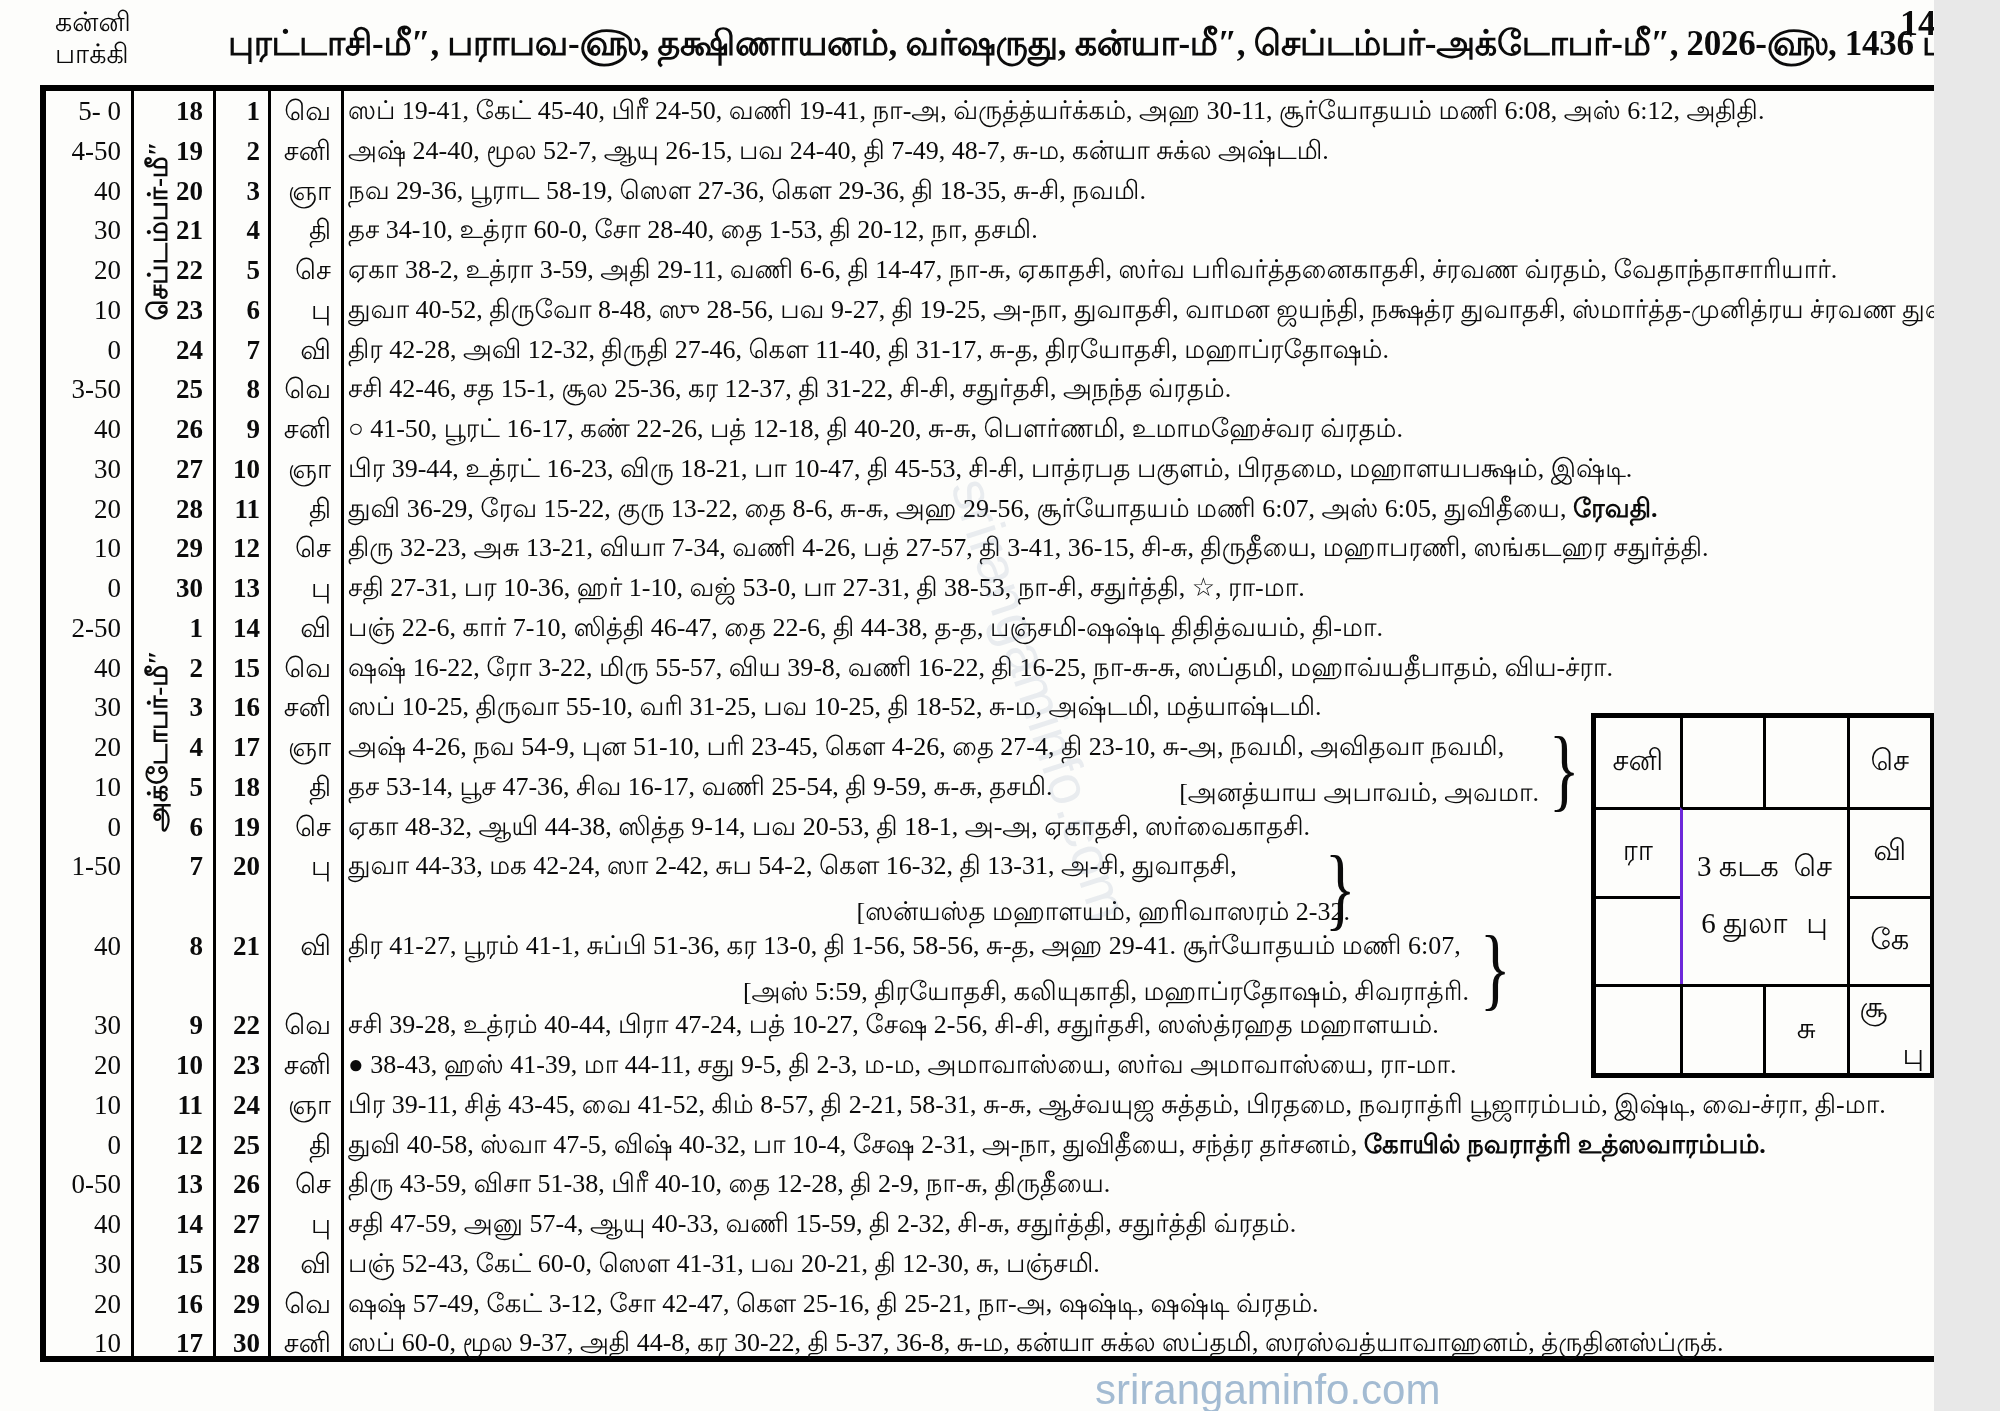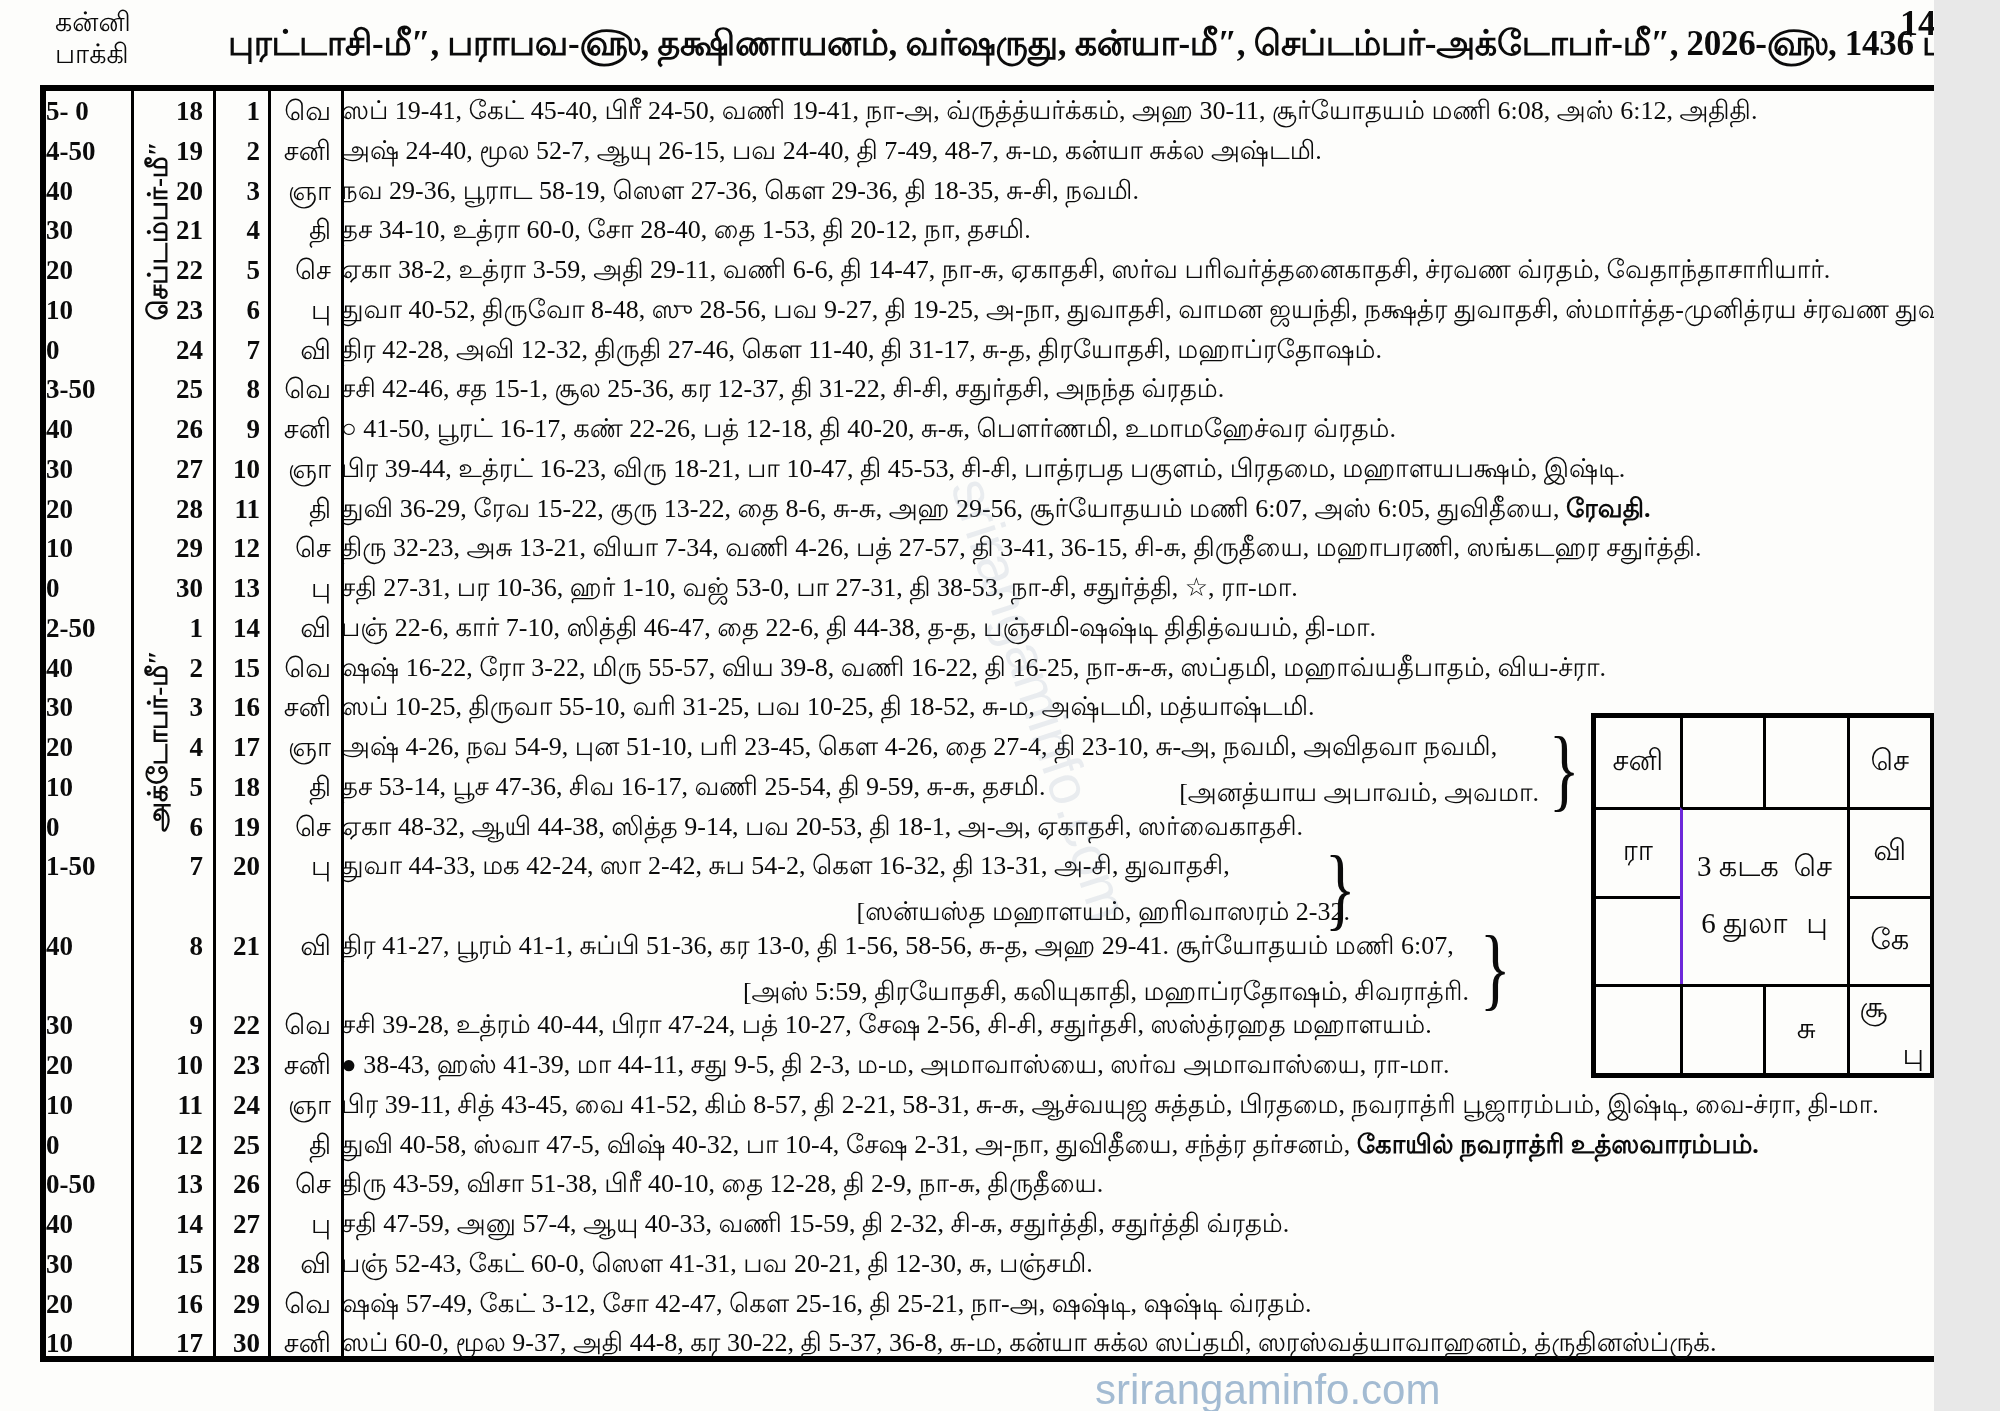--- a/index.html
+++ b/index.html
@@ -16,25 +16,25 @@
   .cal {
     position:absolute; left:40px; top:85px; width:1905px; height:1277px;
     border:6px solid #000; background:transparent;
   }
   .vline { position:absolute; top:0; bottom:0; width:3px; background:#000; }
   .vl1{left:85px;} .vl2{left:167px;} .vl3{left:222px;} .vl4{left:295px;}
 
   .row { display:flex; height:39.75px; line-height:40px; font-size:26px; white-space:nowrap; }
   .row.tall { height:79.5px; }
   .c { flex:none; }
-  .c1 { width:85px; text-align:left; padding-right:10px; font-weight:bold; font-size:27px; }
+  .c1 { width:85px; text-align:right; padding-right:10px; font-weight:normal; font-size:27px; }
   .c2 { width:82px; text-align:right; padding-right:10px; font-weight:bold; font-size:27px; }
   .c3 { width:55px; text-align:right; padding-right:8px;  font-weight:bold; font-size:27px; }
   .c4 { width:73px; text-align:right; padding-right:10px; font-size:27px; }
-  .c5 { flex:1 1 auto; overflow:hidden; }
+  .c5 { flex:1 1 auto; padding-left:7px; overflow:hidden; }
   .c5 .bold { font-weight:bold; }
 
   .vlabel {
     position:absolute; width:300px; height:40px; left:-38px;
     transform:rotate(-90deg); text-align:center;
     font-size:27px; font-weight:bold; line-height:40px; white-space:nowrap;
   }
   .vlabel.sep { top:120px; }
   .vlabel.oct { top:630px; }
 

